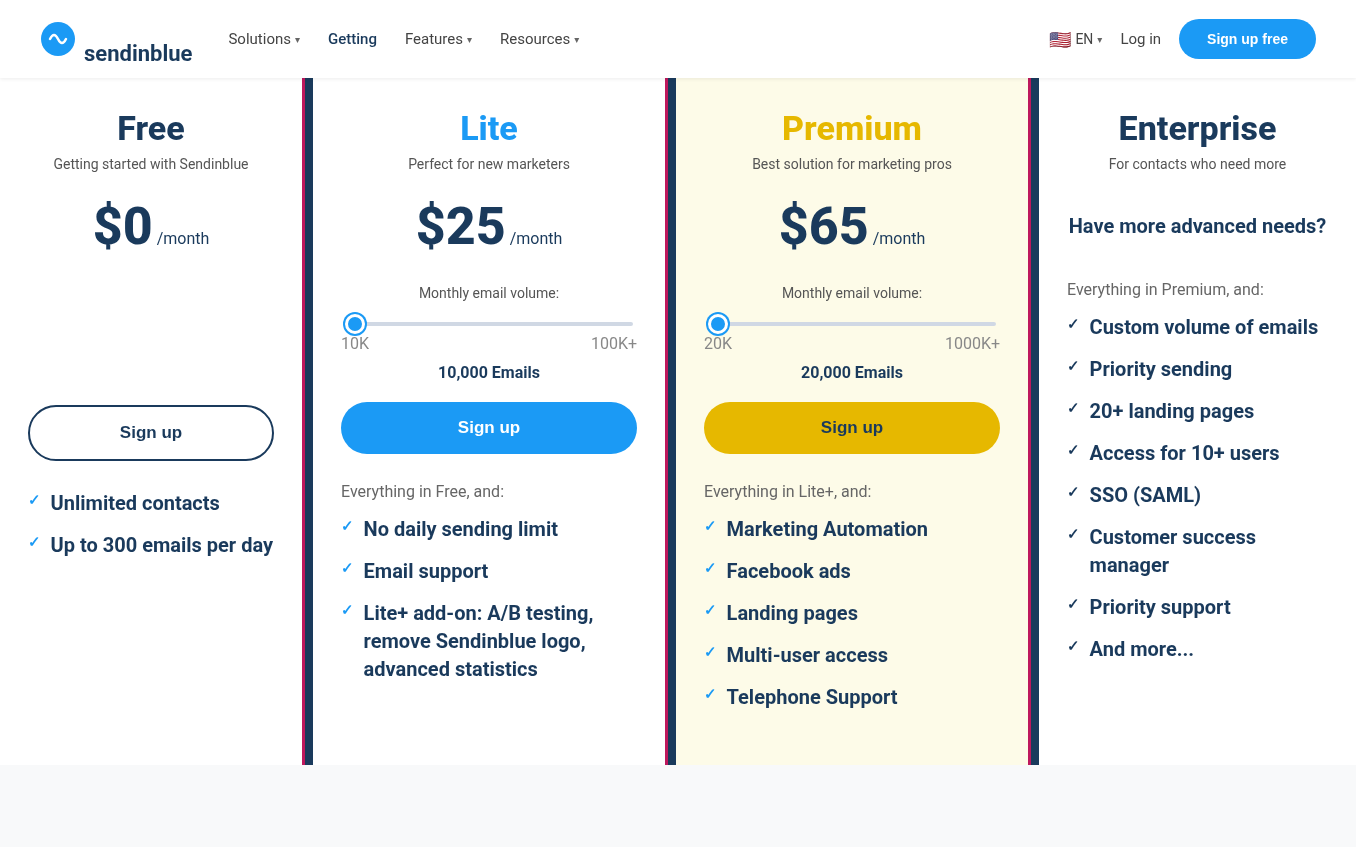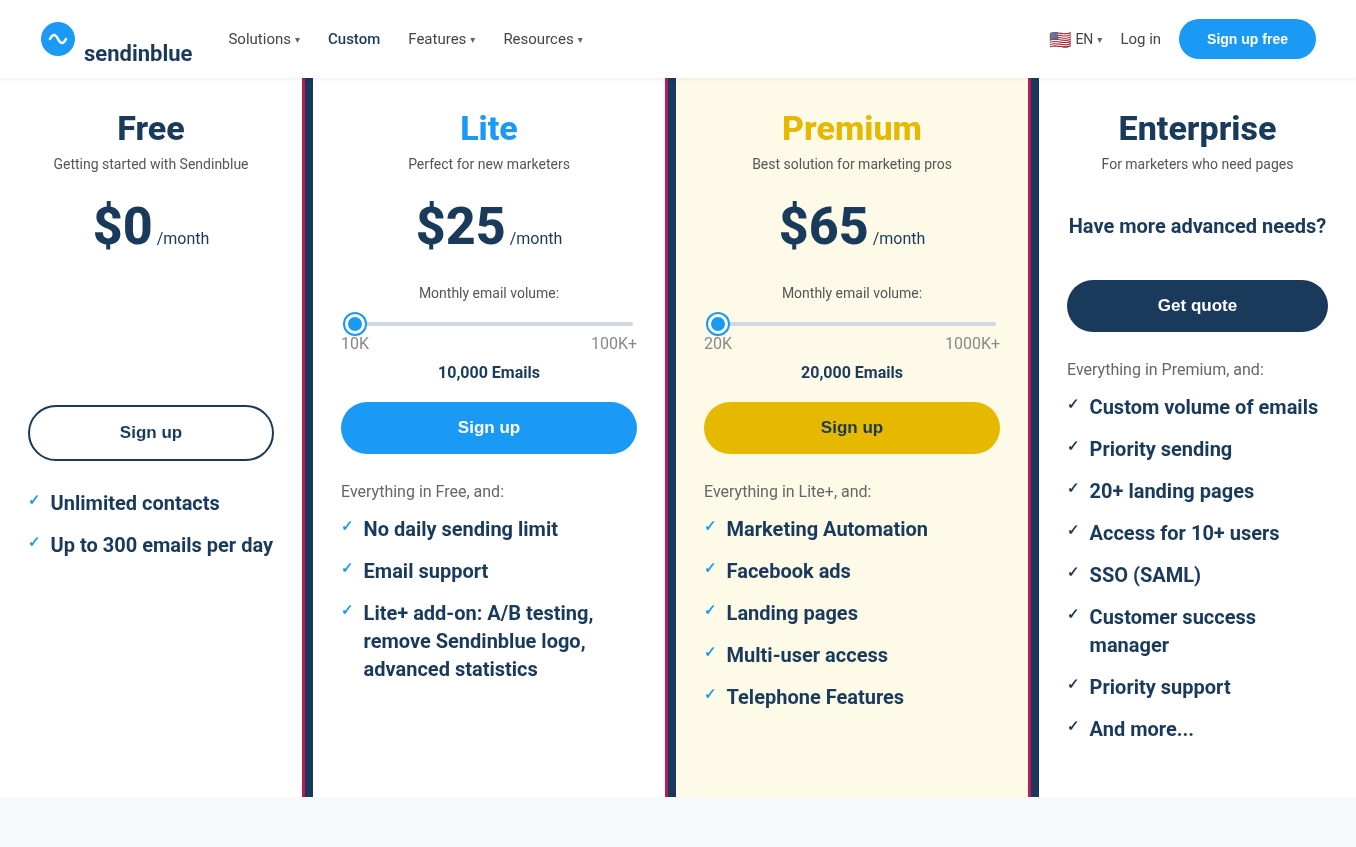--- a/index.html
+++ b/index.html
@@ -111,21 +111,21 @@
         <path d="M10 18 Q14 10 18 18 Q22 26 26 18" stroke="white" stroke-width="2.5" fill="none" stroke-linecap="round"></path>
       </svg>
       <span class="logo-text">sendinblue</span>
     </a>
     <nav class="nav-links">
       <a class="nav-link" href="#">
         <span>Solutions</span>
         <span class="chevron">▾</span>
       </a>
       <a class="nav-link active" href="#">
-        <span>Custom</span>
+        <span>Getting</span>
       </a>
       <a class="nav-link" href="#">
         <span>Features</span>
         <span class="chevron">▾</span>
       </a>
       <a class="nav-link" href="#">
         <span>Resources</span>
         <span class="chevron">▾</span>
       </a>
     </nav>
@@ -232,32 +232,31 @@
       <div class="feature-item">
         <span class="check-icon">✓</span>
         <span class="feature-text">Landing pages</span>
       </div>
       <div class="feature-item">
         <span class="check-icon">✓</span>
         <span class="feature-text">Multi-user access</span>
       </div>
       <div class="feature-item">
         <span class="check-icon">✓</span>
-        <span class="feature-text">Telephone Features</span>
+        <span class="feature-text">Telephone Support</span>
       </div>
     </div>
   </div>
 
   <div class="col-divider"></div>
 
   <div class="plan-col enterprise-col" style="background:#fff; border-left:none;">
     <h2 class="plan-name enterprise-name">Enterprise</h2>
-    <p class="plan-tagline">For marketers who need pages</p>
+    <p class="plan-tagline">For contacts who need more</p>
     <p class="enterprise-needs">Have more advanced needs?</p>
-    <button class="plan-cta cta-enterprise">Get quote</button>
     <p class="features-header">Everything in Premium, and:</p>
     <div class="features-list">
       <div class="feature-item">
         <span class="check-icon dark">✓</span>
         <span class="feature-text">Custom volume of emails</span>
       </div>
       <div class="feature-item">
         <span class="check-icon dark">✓</span>
         <span class="feature-text">Priority sending</span>
       </div>

